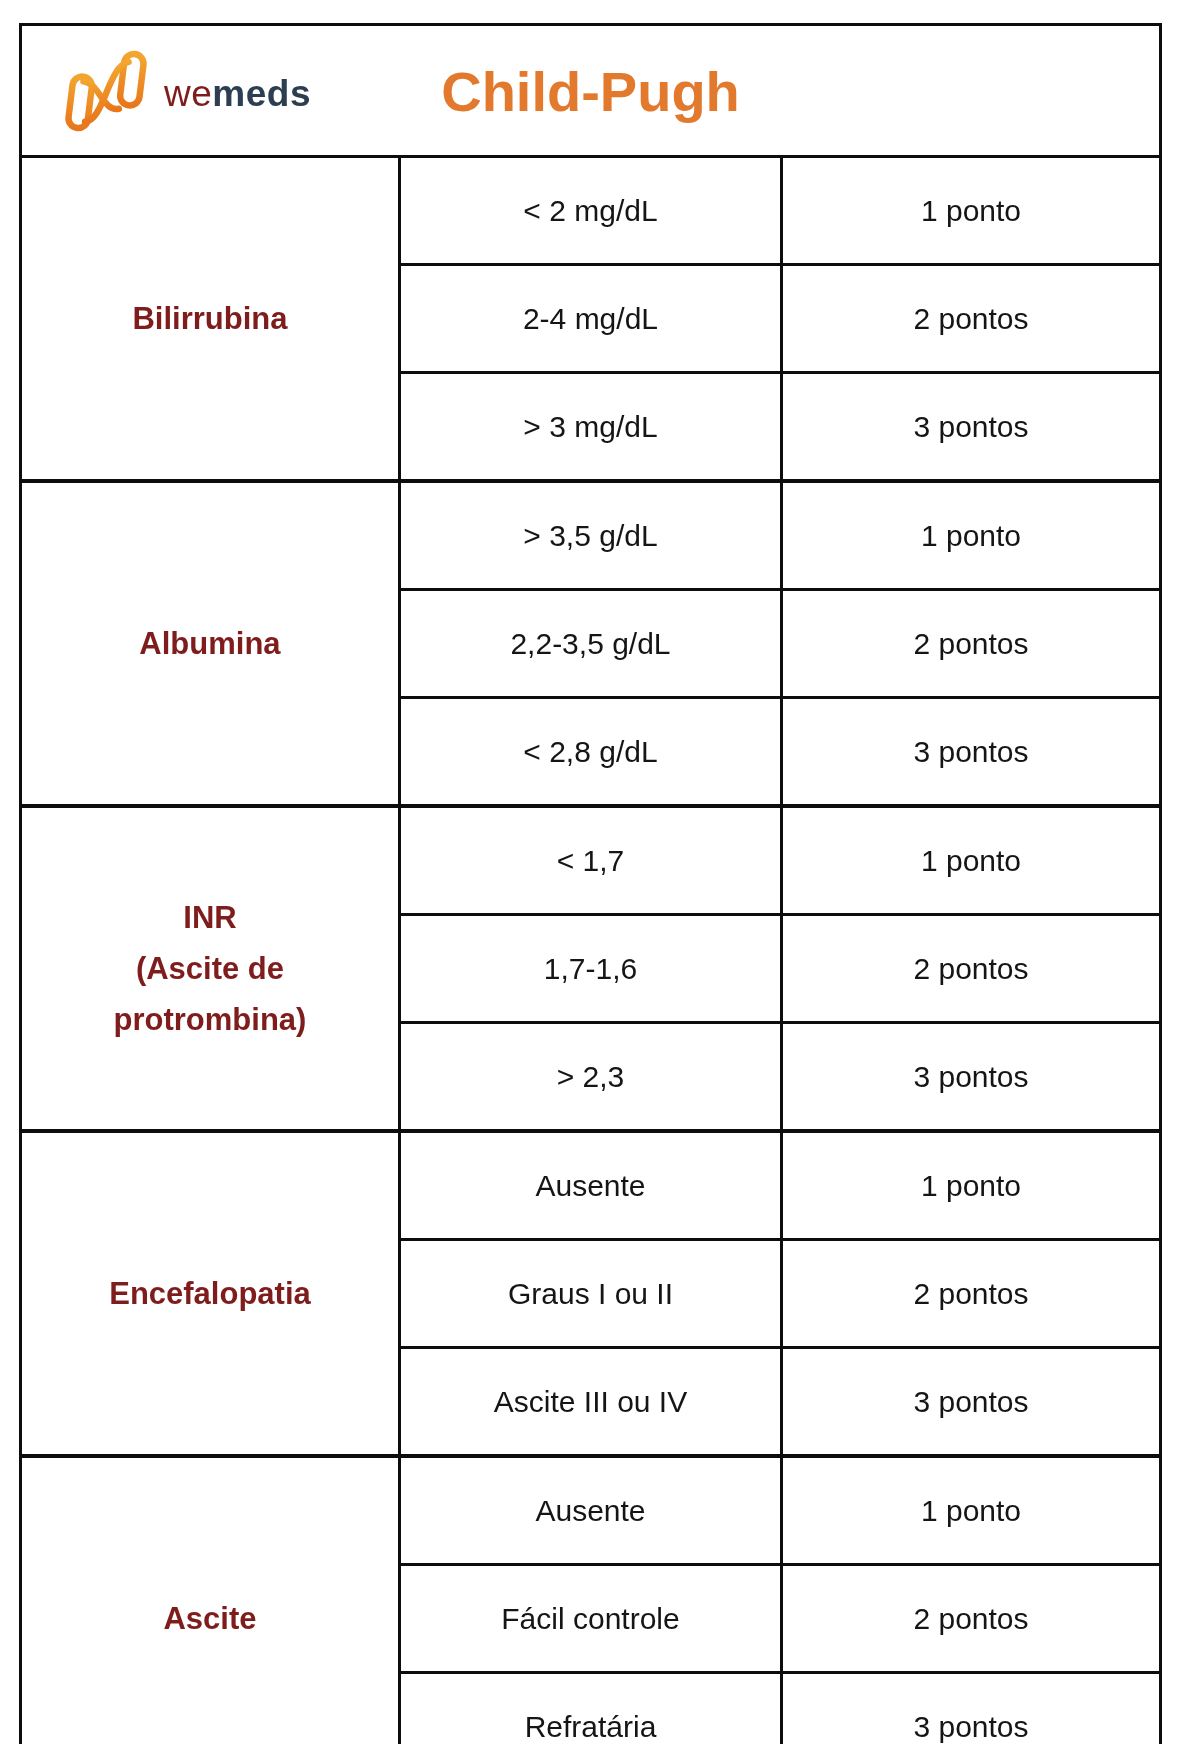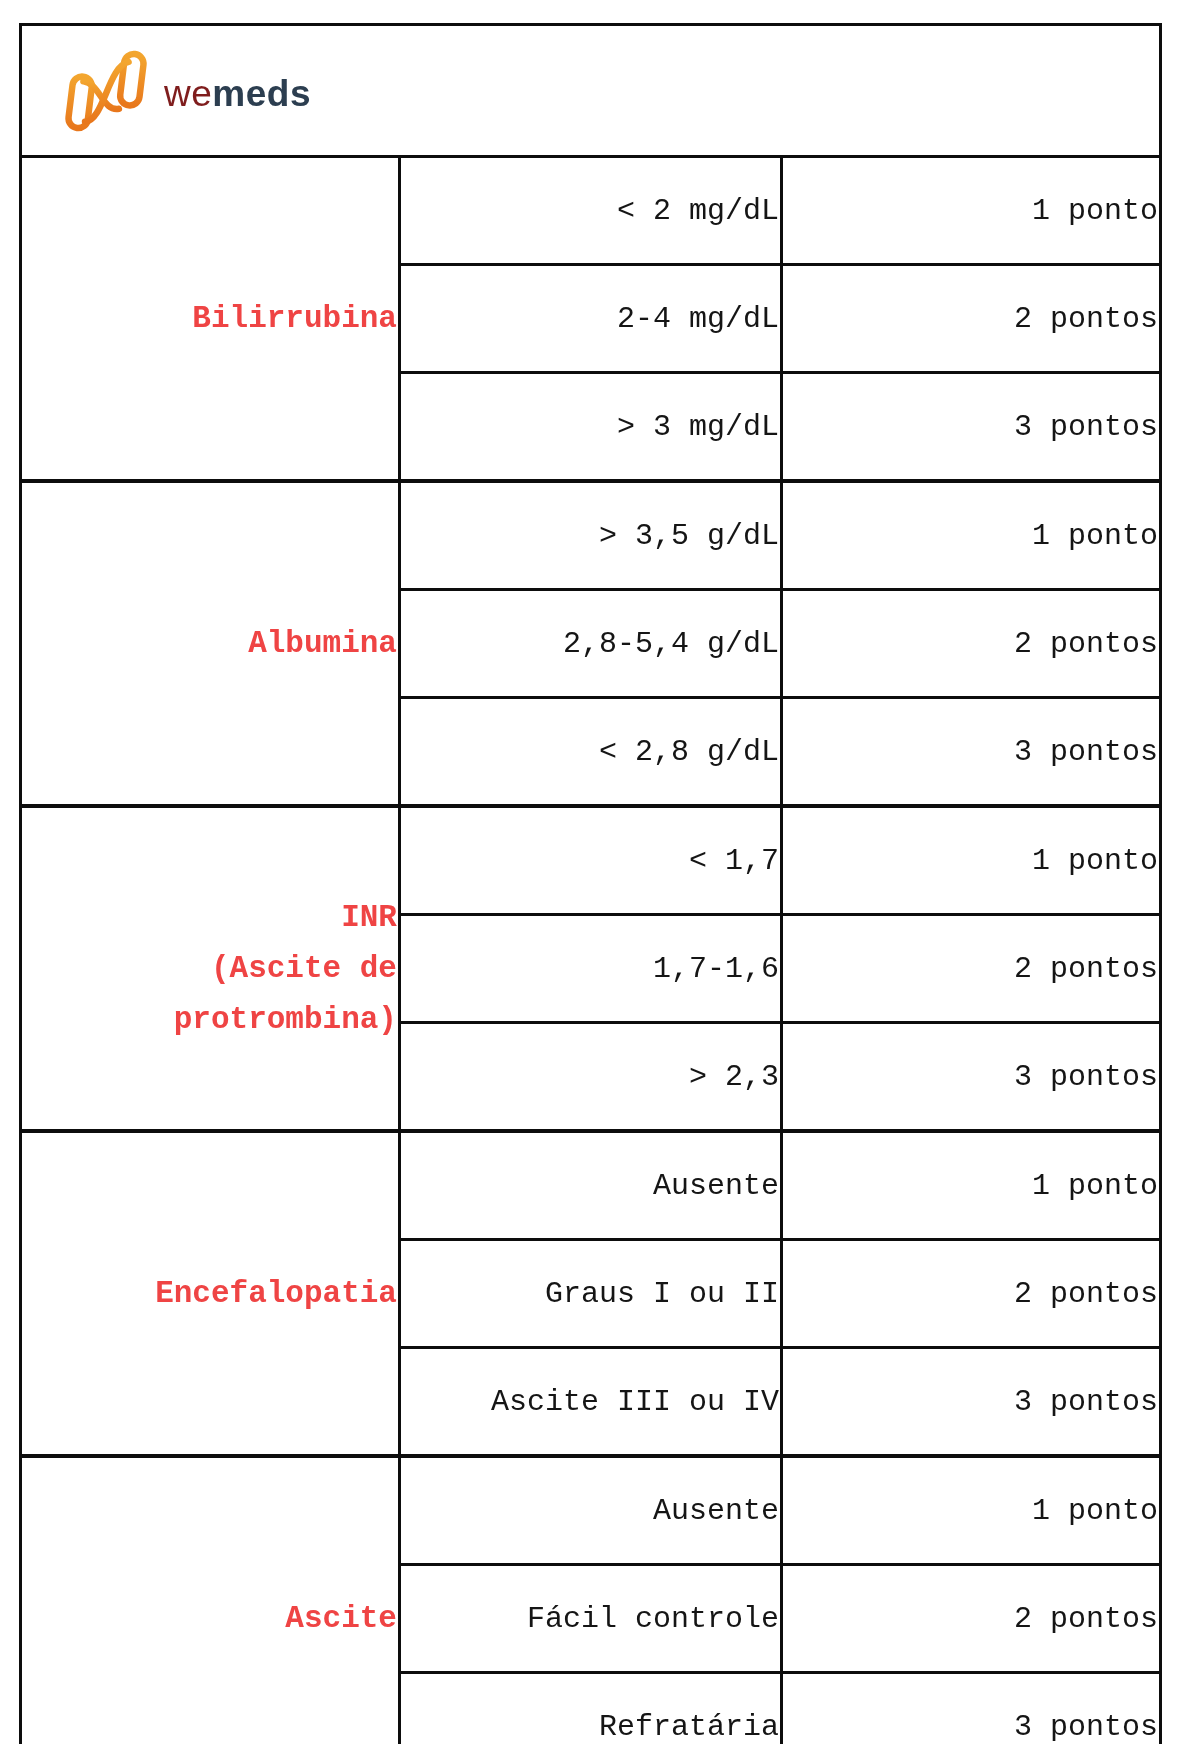--- a/index.html
+++ b/index.html
@@ -57,34 +57,33 @@
   table.score {
     width: 100%;
     border-collapse: collapse;
     table-layout: fixed;
   }
   col.c1 { width: 33.2%; }
   col.c2 { width: 33.6%; }
   col.c3 { width: 33.2%; }
   td {
     border: 3px solid #0d0d0d;
-    text-align: right;
+    text-align: center;
     vertical-align: middle;
     background: #ffffff;
-    font-family: Liberation Mono, monospace;
   }
   td.cond, td.pts {
     height: 103px;
     font-size: 30px;
     color: #151515;
   }
   td.cat {
     font-size: 31px;
     font-weight: 700;
-    color: #ef4444;
+    color: #7f1d1d;
     white-space: pre-line;
     line-height: 1.65;
   }
   tr.group-start td { border-top-width: 4px; }
   
   tr.first-row td   { border-top: none; }
   td.edge-left      { border-left: none; }
   td.edge-right     { border-right: none; }
   tr.last-row td, td.cat-last { border-bottom: none; }
 </style>
@@ -106,20 +105,21 @@
           <rect x="8" y="36" width="24" height="64" rx="12" transform="rotate(7 20 68)"></rect>
           <rect x="72" y="8" width="24" height="64" rx="12" transform="rotate(7 84 40)"></rect>
           <path d="M 24 42 C 44 44, 48 80, 68 76"></path>
           <path d="M 26 92 C 50 90, 54 24, 80 18"></path>
         </g>
       </svg>
       <div class="brand-text">
         <span class="brand-we">we</span><span class="brand-meds">meds</span>
       </div>
     </div>
+    <div class="page-title">Child-Pugh</div>
   </div>
 
   <table class="score">
     <colgroup>
         <col class="c1">
         <col class="c2">
         <col class="c3">
       </colgroup>
     <tbody>
 
@@ -136,21 +136,21 @@
         <td class="cond">&gt; 3 mg/dL</td>
         <td class="pts edge-right">3 pontos</td>
       </tr>
 
       <tr class="group-start">
         <td class="cat edge-left" rowspan="3">Albumina</td>
         <td class="cond">&gt; 3,5 g/dL</td>
         <td class="pts edge-right">1 ponto</td>
       </tr>
       <tr>
-        <td class="cond">2,8-5,4 g/dL</td>
+        <td class="cond">2,2-3,5 g/dL</td>
         <td class="pts edge-right">2 pontos</td>
       </tr>
       <tr>
         <td class="cond">&lt; 2,8 g/dL</td>
         <td class="pts edge-right">3 pontos</td>
       </tr>
 
       <tr class="group-start">
         <td class="cat edge-left" rowspan="3">INR
 (Ascite de

